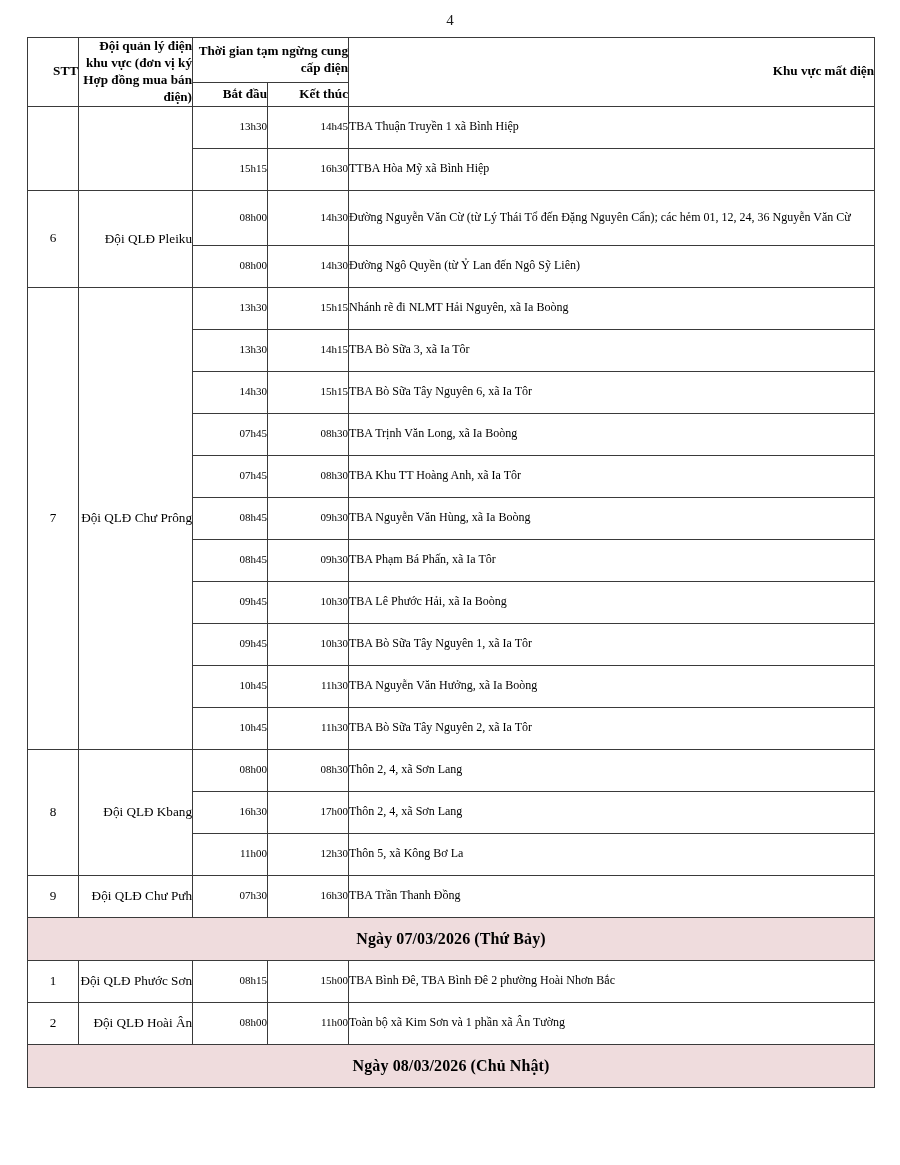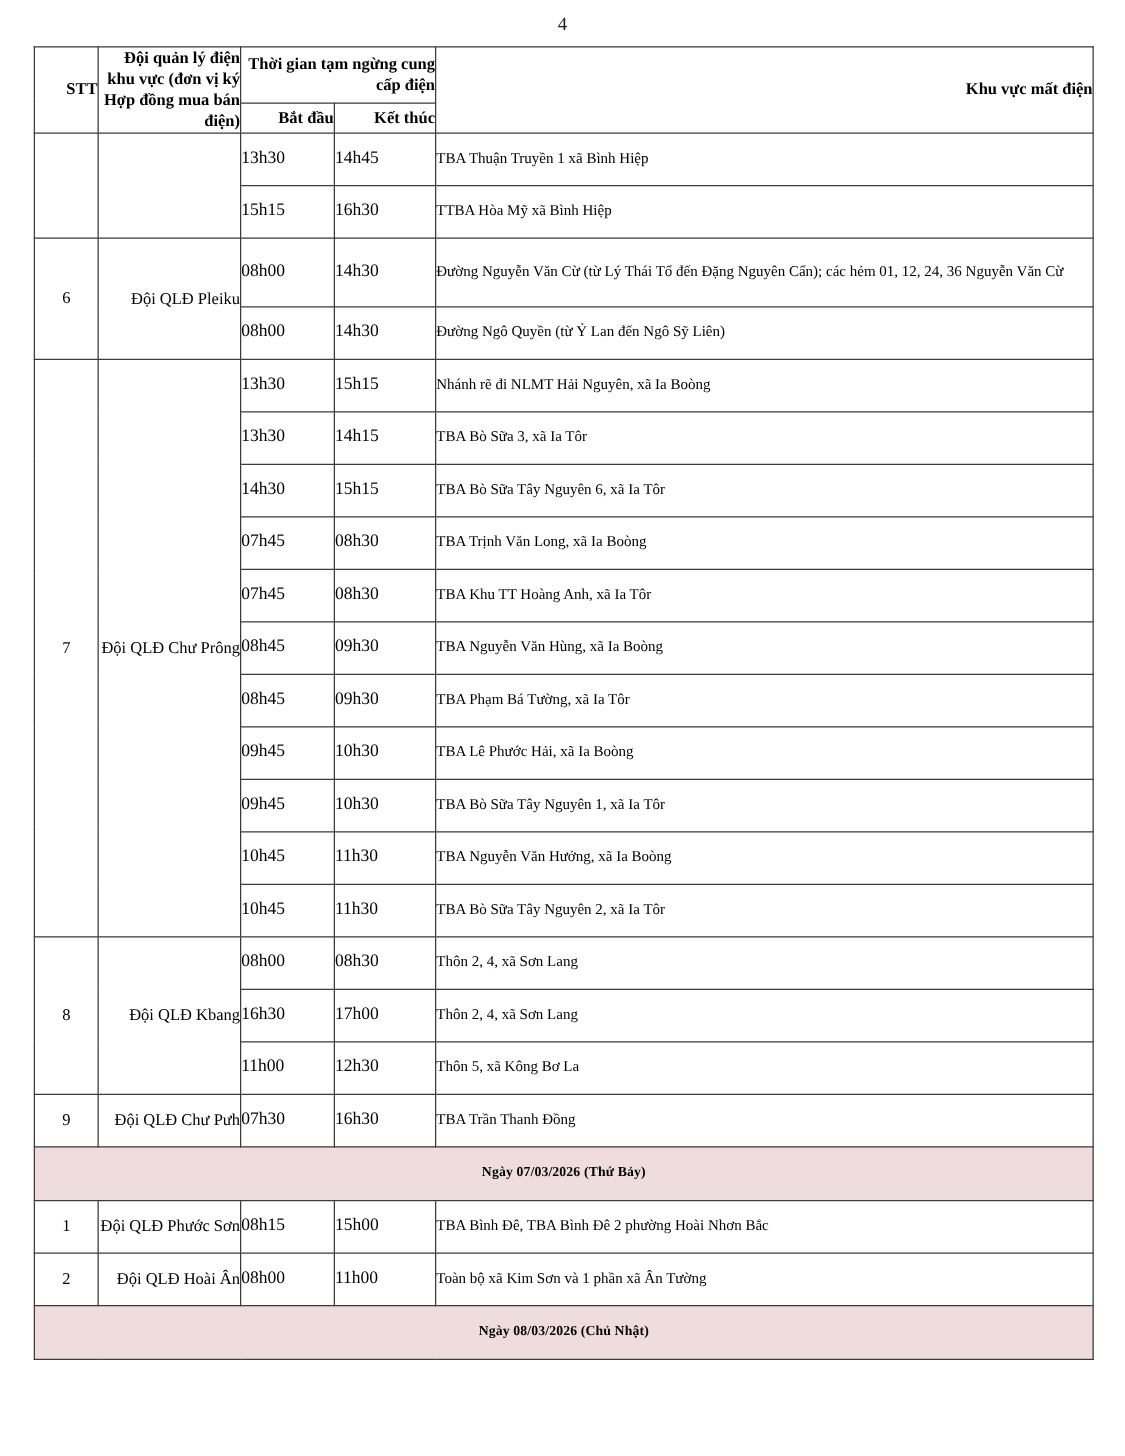--- a/index.html
+++ b/index.html
@@ -71,40 +71,40 @@
     font-size: 13.2px;
   }
   td.team {
     text-align: right;
     vertical-align: middle;
     font-size: 13.2px;
     line-height: 1.3;
     padding: 3px 3px;
   }
   td.time {
-    text-align: left;
-    vertical-align: middle;
-    font-size: 14px;
+    text-align: right;
+    vertical-align: middle;
+    font-size: 11px;
     height: 41px;
   }
   td.area {
     text-align: left;
     vertical-align: middle;
     padding: 4px 6px 4px 7px;
     font-size: 12px;
     line-height: 1.3;
   }
   tr.data-row { height: 41px; }
   tr.data-row.tall { height: 55px; }
 
   td.day-banner {
     background: #efdcdd;
     text-align: center;
     font-weight: bold;
-    font-size: 11px;
+    font-size: 16px;
     height: 42px;
     vertical-align: middle;
     letter-spacing: 0.1px;
   }
 </style>
 </head>
 <body>
 
 <div class="page">
 
@@ -184,21 +184,21 @@
             <td class="area">TBA Khu TT Hoàng Anh, xã Ia Tôr</td>
           </tr>
           <tr class="data-row">
             <td class="time">08h45</td>
             <td class="time">09h30</td>
             <td class="area">TBA Nguyễn Văn Hùng, xã Ia Boòng</td>
           </tr>
           <tr class="data-row">
             <td class="time">08h45</td>
             <td class="time">09h30</td>
-            <td class="area">TBA Phạm Bá Tường, xã Ia Tôr</td>
+            <td class="area">TBA Phạm Bá Phấn, xã Ia Tôr</td>
           </tr>
           <tr class="data-row">
             <td class="time">09h45</td>
             <td class="time">10h30</td>
             <td class="area">TBA Lê Phước Hải, xã Ia Boòng</td>
           </tr>
           <tr class="data-row">
             <td class="time">09h45</td>
             <td class="time">10h30</td>
             <td class="area">TBA Bò Sữa Tây Nguyên 1, xã Ia Tôr</td>

